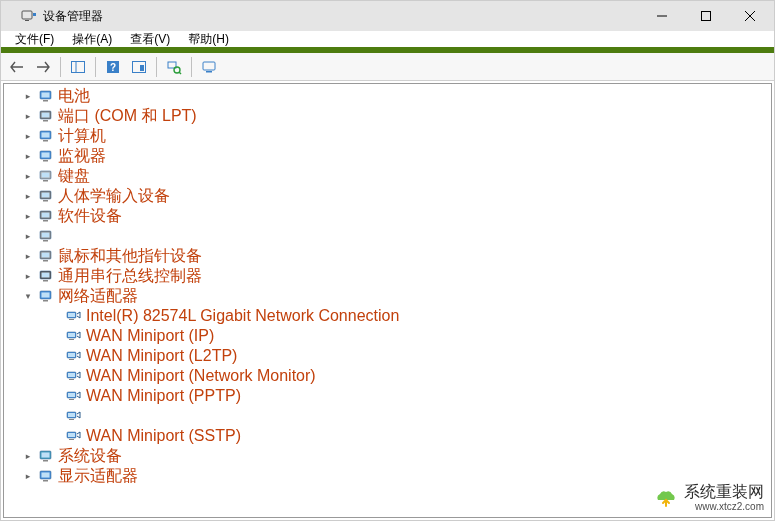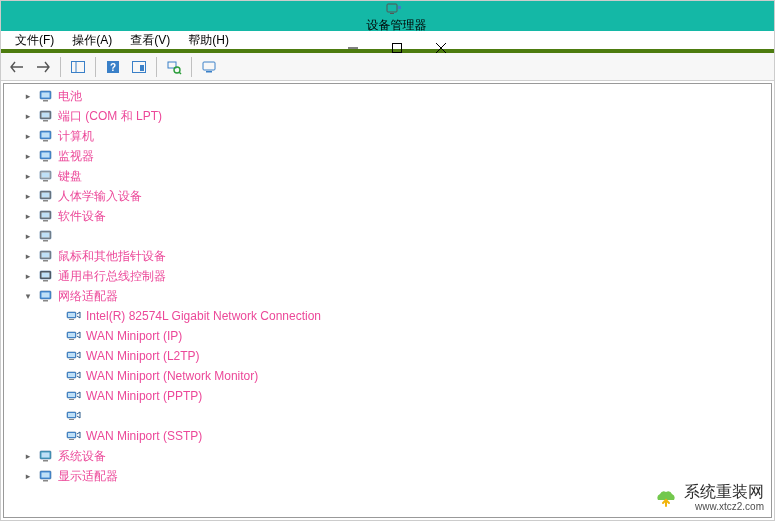--- a/index.html
+++ b/index.html
@@ -11,42 +11,41 @@
   height: 521px;
   overflow: hidden;
   position: relative;
   border: 1px solid #ccc;
 }
 .titlebar {
   height: 30px;
   display: flex;
   align-items: center;
   padding: 0 2px 0 20px;
-  background: #14b8a6;
-  flex-direction: column;
+  background: #e5e5e5;
 }
 .titlebar .app-icon {
   width: 16px; height: 16px;
   margin-right: 6px;
   display: inline-flex; align-items: center; justify-content: center;
 }
 .titlebar .title { flex: 1; font-size: 12px; }
 .titlebar .winbtns { display: flex; }
 .titlebar .winbtn {
   width: 44px; height: 28px;
   display: flex; align-items: center; justify-content: center;
   cursor: default;
 }
 
 .menubar {
   height: 22px;
   display: flex;
   align-items: center;
   padding: 0 6px;
-  border-bottom: 4px solid #4d7c0f;
+  border-bottom: 6px solid #4d7c0f;
   gap: 2px;
   background: #fff;
 }
 .menubar .menu-item {
   padding: 2px 8px;
   font-size: 12px;
 }
 
 .toolbar {
   height: 28px;
@@ -85,21 +84,21 @@
   display: inline-flex; align-items: center; justify-content: center;
   margin-right: 2px;
   color: #666;
   font-size: 9px;
 }
 .dev-icon {
   width: 16px; height: 16px;
   margin: 0 4px 0 2px;
   display: inline-flex; align-items: center; justify-content: center;
 }
-.tree-label { font-size: 12px; color: #ec4899; }
+.tree-label { font-size: 16px; color: #c2410c; }
 .child-indent { padding-left: 46px; }
 .cat-indent { padding-left: 18px; }
 
 .watermark {
   position: absolute;
   right: 10px; bottom: 8px;
   display: flex;
   align-items: center;
   gap: 6px;
   opacity: 0.95;

